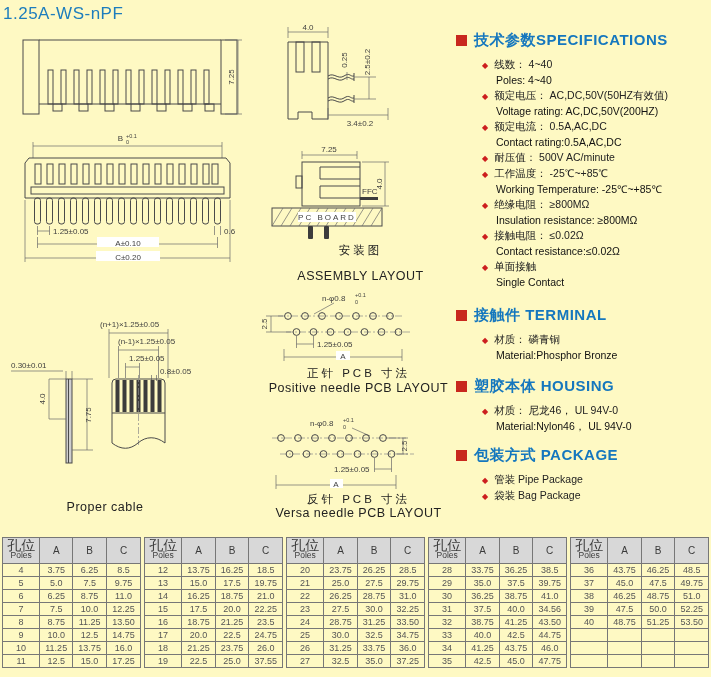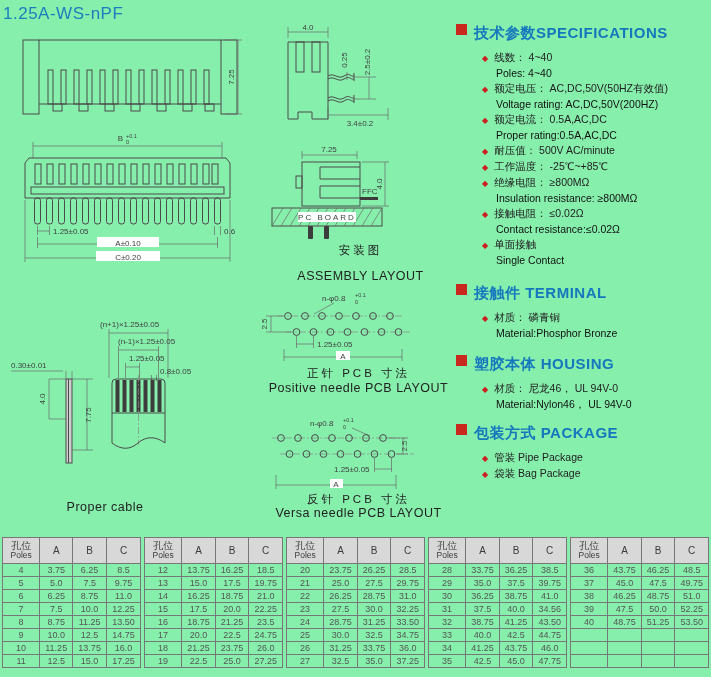--- a/index.html
+++ b/index.html
@@ -1,52 +1,52 @@
 <!DOCTYPE html>
 <html><head>
 <meta charset="utf-8">
 <style>
   * { margin:0; padding:0; box-sizing:border-box; }
   html,body { background:#fff; }
   body { width:711px; height:677px; font-family:"Liberation Sans", sans-serif; position:relative; }
-  .page { position:relative; width:711px; height:677px; background:#86efac; overflow:hidden; }
+  .page { position:relative; width:711px; height:677px; background:#fef9c3; overflow:hidden; }
 
   .title { position:absolute; left:3px; top:4px; font-size:17px; color:#1d7dbd; letter-spacing:0.5px; }
 
   svg.draw { position:absolute; overflow:visible; }
   .ln { stroke:#4a4a4a; stroke-width:1; fill:none; }
   .thin { stroke:#6a6a6a; stroke-width:0.7; fill:none; }
   .filldark { fill:#3c3c3c; stroke:none; }
   .dim { font-size:8px; fill:#3f3f3f; font-family:"Liberation Sans",sans-serif; }
   .dim5 { font-size:5.5px; fill:#3f3f3f; }
   .cl { stroke:#8a8a8a; stroke-width:0.7; stroke-dasharray:7 2 2 2; fill:none; }
   .wbg { fill:#ffffff; stroke:none; }
 
   .cap { position:absolute; text-align:center; color:#222; }
   .cap-cn { font-size:11.5px; letter-spacing:3px; }
   .cap-en { font-size:12.5px; letter-spacing:0.5px; }
 
   .right-col { position:absolute; left:456px; top:24px; width:254px; }
   .sec { margin:0; }
-  .sec-head { display:flex; gap:7px; margin-bottom:7px; }
+  .sec-head { display:flex; align-items:center; gap:7px; margin-bottom:7px;margin-top:7px; }
   .sq { width:11px; height:11px; background:#c8281e; flex:0 0 auto; }
   .sec-title { color:#1577be; font-size:15px; font-weight:bold; letter-spacing:0.5px; white-space:nowrap; }
   .cn-line { display:flex; align-items:baseline; padding-left:26px; font-size:10.5px; color:#222; line-height:15px; white-space:nowrap; }
   .diamond { color:#cc1f1f; font-size:8px; margin-right:6px; flex:0 0 auto; }
   .en-line { padding-left:40px; font-size:10.5px; color:#111; line-height:15px; white-space:nowrap; }
   .sec.terminal { margin-top:16px; }
   .sec.housing  { margin-top:14px; }
   .sec.package  { margin-top:12px; }
 
   .tables-row { position:absolute; left:2px; top:537px; width:707px; display:flex; gap:3px; }
   table.ptable { border-collapse:collapse; flex:1 1 0; table-layout:fixed; border:1px solid #444; }
   .ptable th, .ptable td { border:1px solid #777; text-align:center; vertical-align:middle; padding:0; }
   .ptable th { background:#d8d8d8; font-weight:normal; color:#3a3a3a; height:26px; font-size:10px; }
   .ptable th.poles { font-size:8.5px; line-height:9.5px; }
-  .ptable th.poles .zh { font-size:10px; }
+  .ptable th.poles .zh { font-size:14px; }
   .ptable td { height:13px; font-size:9px; color:#555; }
   .ptable col.c0 { width:27%; }
 </style>
 </head>
 <body>
 
 <div class="page">
 
   <div class="title">1.25A-WS-nPF</div>
 
@@ -367,35 +367,36 @@
               <span>额定电压： AC,DC,50V(50HZ有效值)</span>
             </div>
             <div class="en-line">Voltage rating: AC,DC,50V(200HZ)</div>
           </div>
 
           <div class="spec-item">
             <div class="cn-line">
               <span class="diamond">◆</span>
               <span>额定电流： 0.5A,AC,DC</span>
             </div>
-            <div class="en-line">Proper rating:0.5A,AC,DC</div>
+            <div class="en-line">Contact rating:0.5A,AC,DC</div>
           </div>
 
           <div class="spec-item">
             <div class="cn-line">
               <span class="diamond">◆</span>
               <span>耐压值： 500V AC/minute</span>
             </div>
           </div>
 
           <div class="spec-item">
             <div class="cn-line">
               <span class="diamond">◆</span>
               <span>工作温度： -25℃~+85℃</span>
             </div>
+            <div class="en-line">Working Temperature: -25℃~+85℃</div>
           </div>
 
           <div class="spec-item">
             <div class="cn-line">
               <span class="diamond">◆</span>
               <span>绝缘电阻： ≥800MΩ</span>
             </div>
             <div class="en-line">Insulation resistance: ≥800MΩ</div>
           </div>
 
@@ -604,21 +605,21 @@
           <tr>
           <td>18</td>
           <td>21.25</td>
           <td>23.75</td>
           <td>26.0</td>
         </tr>
           <tr>
           <td>19</td>
           <td>22.5</td>
           <td>25.0</td>
-          <td>27.25</td>
+          <td>37.55</td>
         </tr>
         </tbody>
     </table>
 
     <table class="ptable">
       <colgroup>
           <col class="c0">
           <col>
           <col>
           <col>

